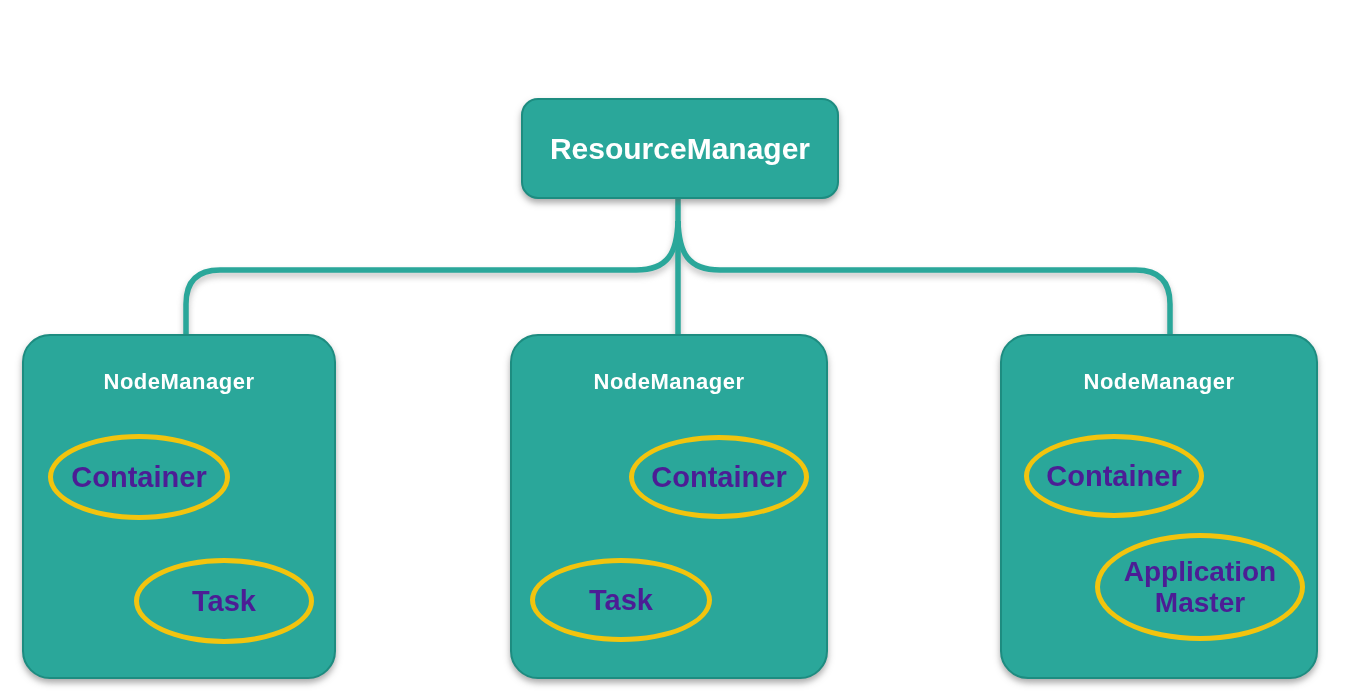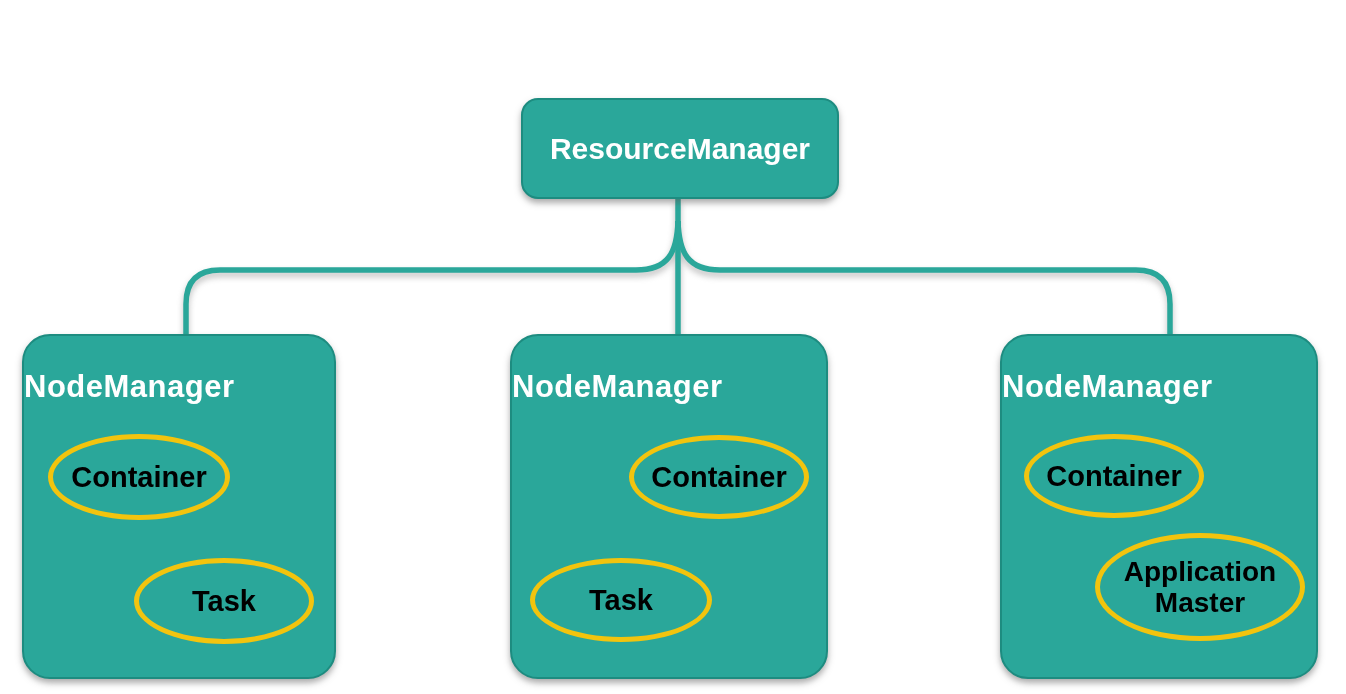--- a/index.html
+++ b/index.html
@@ -57,36 +57,37 @@
     border-radius: 28px;
   }
   .nm-box.pos-left   { left: 22px;   width: 314px; }
   .nm-box.pos-middle { left: 510px; }
   .nm-box.pos-right  { left: 1000px; }
   .nm-title {
     position: absolute;
     left: 0;
     right: 0;
     top: 33px;
-    font-size: 31px;
+    text-align: center;
+    font-size: 22px;
     font-weight: bold;
     letter-spacing: 0.5px;
   }
   .ellipse {
     position: absolute;
     border: 5px solid #F2C40E;
     border-radius: 50%;
     box-sizing: border-box;
     display: flex;
     align-items: center;
     justify-content: center;
     text-align: center;
     font-size: 29px;
     font-weight: bold;
-    color: #000000;
+    color: #4c1d95;
     line-height: 1.12;
   }
   
   .e-l-container { left: 24px;  top: 98px;  width: 182px; height: 86px; }
   .e-l-task      { left: 110px; top: 222px; width: 180px; height: 86px; }
   .e-m-container { left: 117px; top: 99px;  width: 180px; height: 84px; }
   .e-m-task      { left: 18px;  top: 222px; width: 182px; height: 84px; }
   .e-r-container { left: 22px;  top: 98px;  width: 180px; height: 84px; }
   .e-r-appmaster { left: 93px;  top: 197px; width: 210px; height: 108px; font-size: 28px; }
   .e-r-appmaster .ellipse-label { max-width: 175px; }

